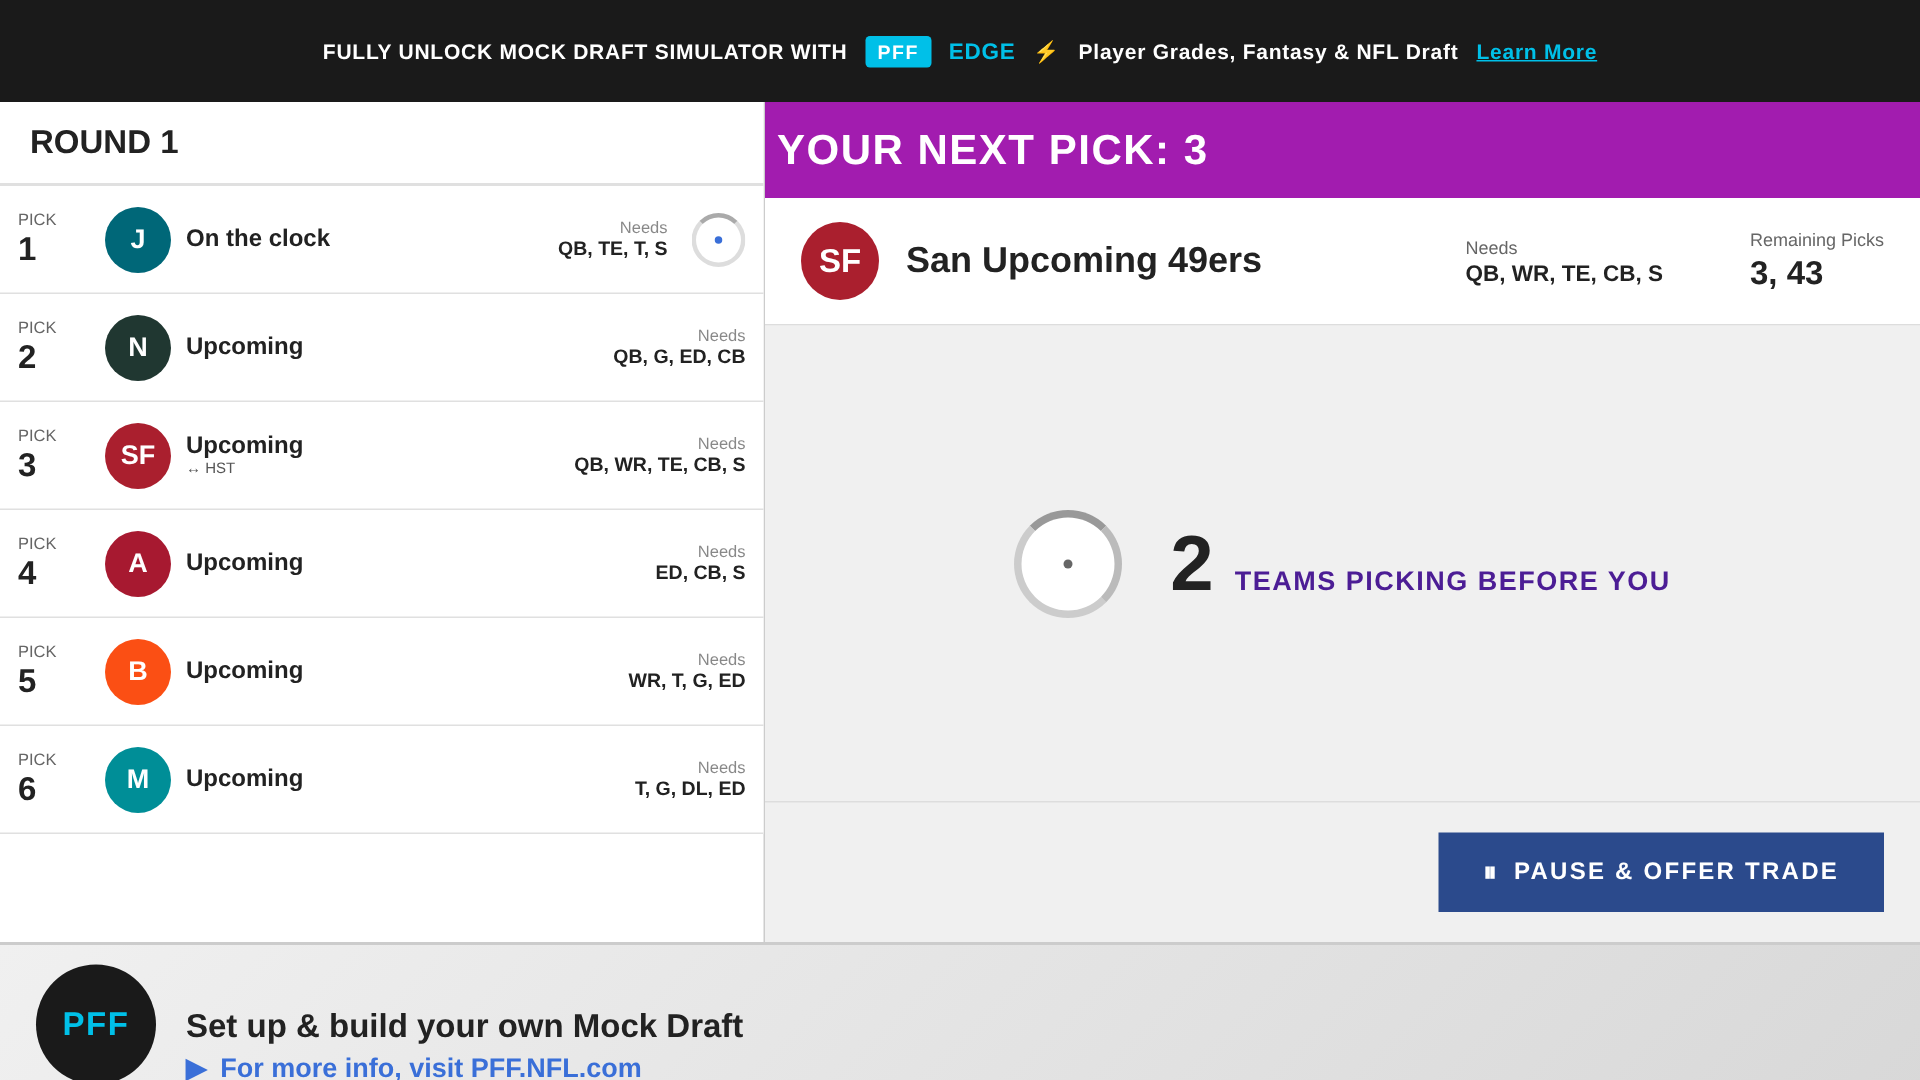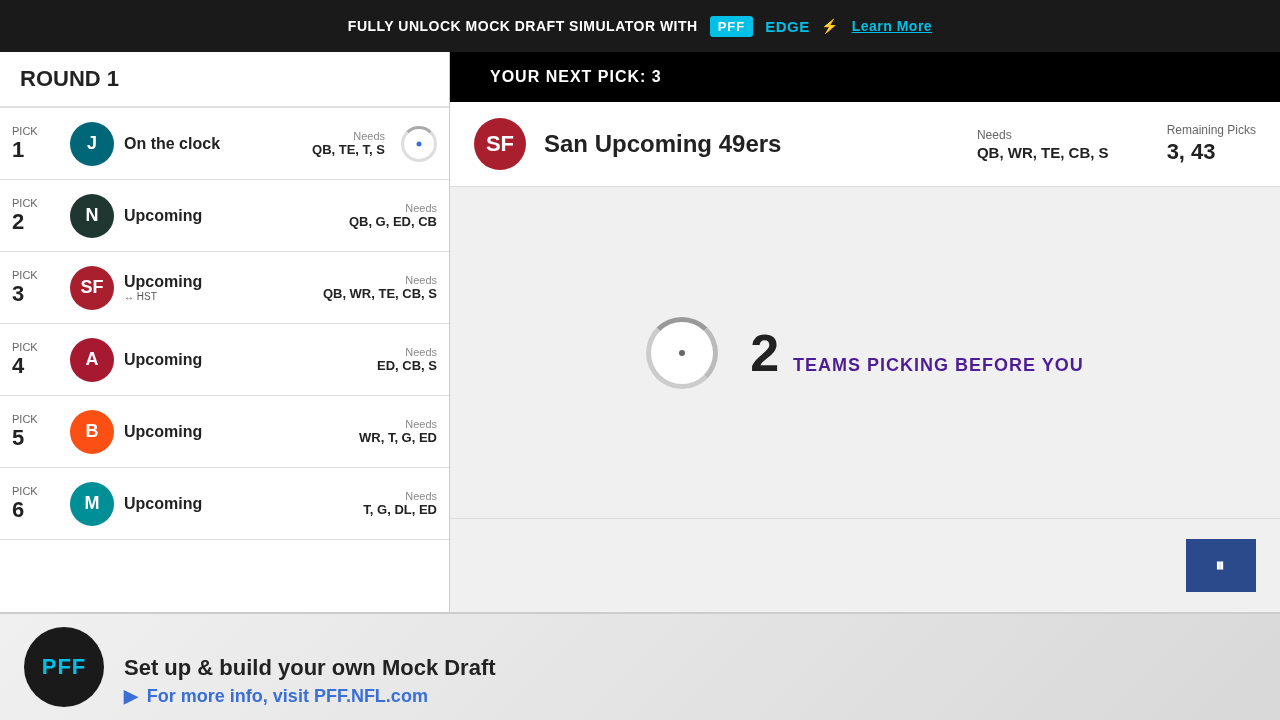--- a/index.html
+++ b/index.html
@@ -8,21 +8,21 @@
       height: 720px;
       overflow: hidden;
       font-family: Arial, sans-serif;
       background: #4a4a4a;
     }
 
     
     .top-banner {
       background: #1a1a1a;
       color: #fff;
-      height: 52px;
+      height: 68px;
       display: flex;
       align-items: center;
       justify-content: center;
       font-size: 14px;
       font-weight: bold;
       letter-spacing: 0.5px;
       gap: 12px;
       padding: 0 20px;
     }
     .top-banner .pff-logo {
@@ -52,21 +52,21 @@
 
     
     .main-content {
       display: flex;
       height: calc(560px);
       background: #e8e8e8;
     }
 
     
     .left-panel {
-      width: 450px;
+      width: 510px;
       background: #fff;
       border-right: 1px solid #ccc;
       flex-shrink: 0;
     }
     .round-header {
       background: #fff;
       padding: 14px 20px;
       font-size: 22px;
       font-weight: bold;
       color: #222;
@@ -162,24 +162,24 @@
 
     
     .right-panel {
       flex: 1;
       background: #f0f0f0;
       display: flex;
       flex-direction: column;
     }
 
     .next-pick-bar {
-      background: #000000;
+      background: #a21caf;
       color: #fff;
-      padding: 16px 40px;
-      font-size: 16px;
+      padding: 16px 8px;
+      font-size: 28px;
       font-weight: bold;
       letter-spacing: 1px;
     }
 
     .team-info-row {
       background: #fff;
       display: flex;
       align-items: center;
       padding: 16px 24px;
       gap: 18px;
@@ -359,20 +359,21 @@
     .dolphins { background: #008e97; }
   </style>
 </head>
 <body>
 
 <div class="top-banner">
   <span>FULLY UNLOCK MOCK DRAFT SIMULATOR WITH</span>
   <span class="pff-logo">PFF</span>
   <span class="edge-label">EDGE</span>
   <span class="lightning">⚡</span>
+  <span>Player Grades, Fantasy &amp; NFL Draft</span>
   <span class="learn-more">Learn More</span>
 </div>
 
 <div class="main-content">
 
   <div class="left-panel">
     <div class="round-header">ROUND 1</div>
 
     <div id="pick-list">
         <div class="pick-row active">
@@ -511,20 +512,21 @@
       </div>
       <div class="teams-waiting-text">
         <span class="teams-count">2</span>
         <span class="teams-desc">TEAMS PICKING BEFORE YOU</span>
       </div>
     </div>
 
     <div class="pause-button-area">
       <button class="pause-offer-btn">
         <span class="pause-icon">⏸</span>
+        <span>PAUSE &amp; OFFER TRADE</span>
       </button>
     </div>
 
   </div>
 </div>
 
 <div class="bottom-banner">
   <div class="pff-logo-circle">
     <span class="pff-logo-text">PFF</span>
   </div>

